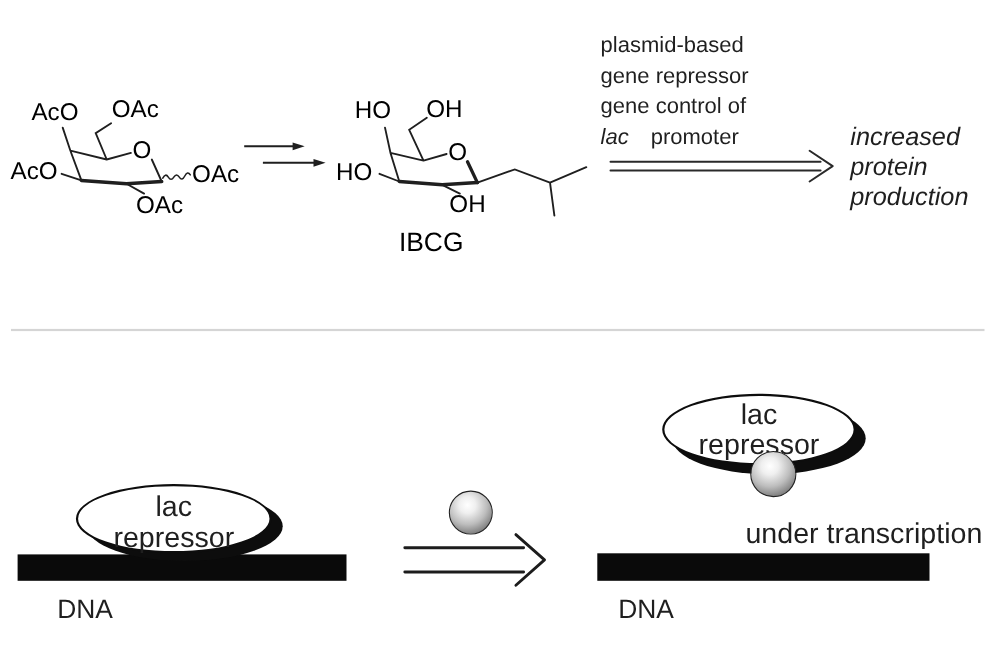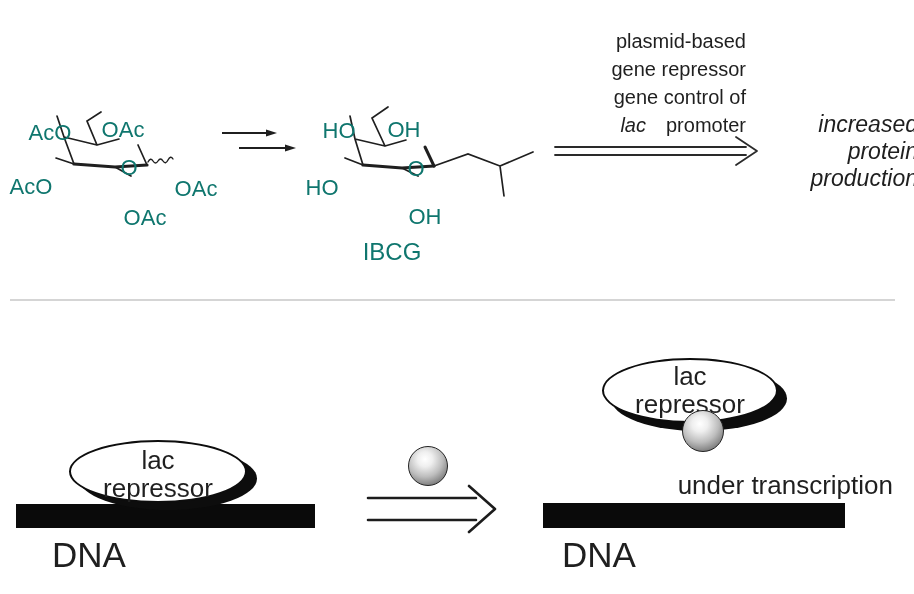--- a/index.html
+++ b/index.html
@@ -1,34 +1,34 @@
 <!DOCTYPE html>
 <html><head>
 <meta charset="utf-8">
 <style>
   html,body{margin:0;padding:0;background:#ffffff;}
   .canvas{
     position:relative;width:914px;height:594px;background:#ffffff;overflow:hidden;
     font-family:"Liberation Sans", sans-serif;color:#1f1f1f;
   }
   .art{position:absolute;left:0;top:0;width:914px;height:594px;}
-  .lbl{position:absolute;transform:translateX(-50%);font-size:22px;line-height:25px;white-space:nowrap;color:#0f766e;margin-top:31px;}
+  .lbl{position:absolute;transform:translateX(-50%);font-size:22px;line-height:25px;white-space:nowrap;color:#000000;}
   .chem-caption{font-weight:normal;font-size:24px;}
-  .txt-center{position:absolute;text-align:right;white-space:nowrap;}
+  .txt-center{position:absolute;text-align:left;white-space:nowrap;}
   .pathway{left:546px;top:27px;width:200px;font-size:20px;line-height:28px;}
   .pathway .ital{font-style:italic;}
   .pathway .rest{margin-left:20px;}
   .result{left:773px;top:111px;width:145px;font-size:23px;line-height:27px;font-style:italic;}
   .divider{position:absolute;left:10px;top:299px;width:885px;height:2px;}
   .dna-bar{position:absolute;height:24px;background:#0a0a0a;}
   .ellipse{position:absolute;border-radius:50%;}
   .ellipse.shadow{background:#0d0d0d;}
   .ellipse.body{background:#ffffff;border:2.5px solid #0d0d0d;box-sizing:border-box;}
   .protein-text{position:absolute;text-align:center;font-size:26px;line-height:28px;white-space:nowrap;}
-  .big-label{position:absolute;font-size:35px;line-height:27px;white-space:nowrap;}
+  .big-label{position:absolute;font-size:24px;line-height:27px;white-space:nowrap;}
   .mid-label{position:absolute;font-size:26px;line-height:26px;white-space:nowrap;}
   .sphere{position:absolute;border-radius:50%;border:1.5px solid #222;box-sizing:border-box;
     background:radial-gradient(circle at 42% 32%, #ffffff 0%, #efefef 22%, #bdbdbd 52%, #7a7a7a 80%, #4a4a4a 100%);}
   .transcription{position:absolute;left:643px;top:472px;width:250px;text-align:right;font-size:26px;line-height:26px;white-space:nowrap;}
 </style>
 </head>
 <body>
 
 <div class="canvas">
 

